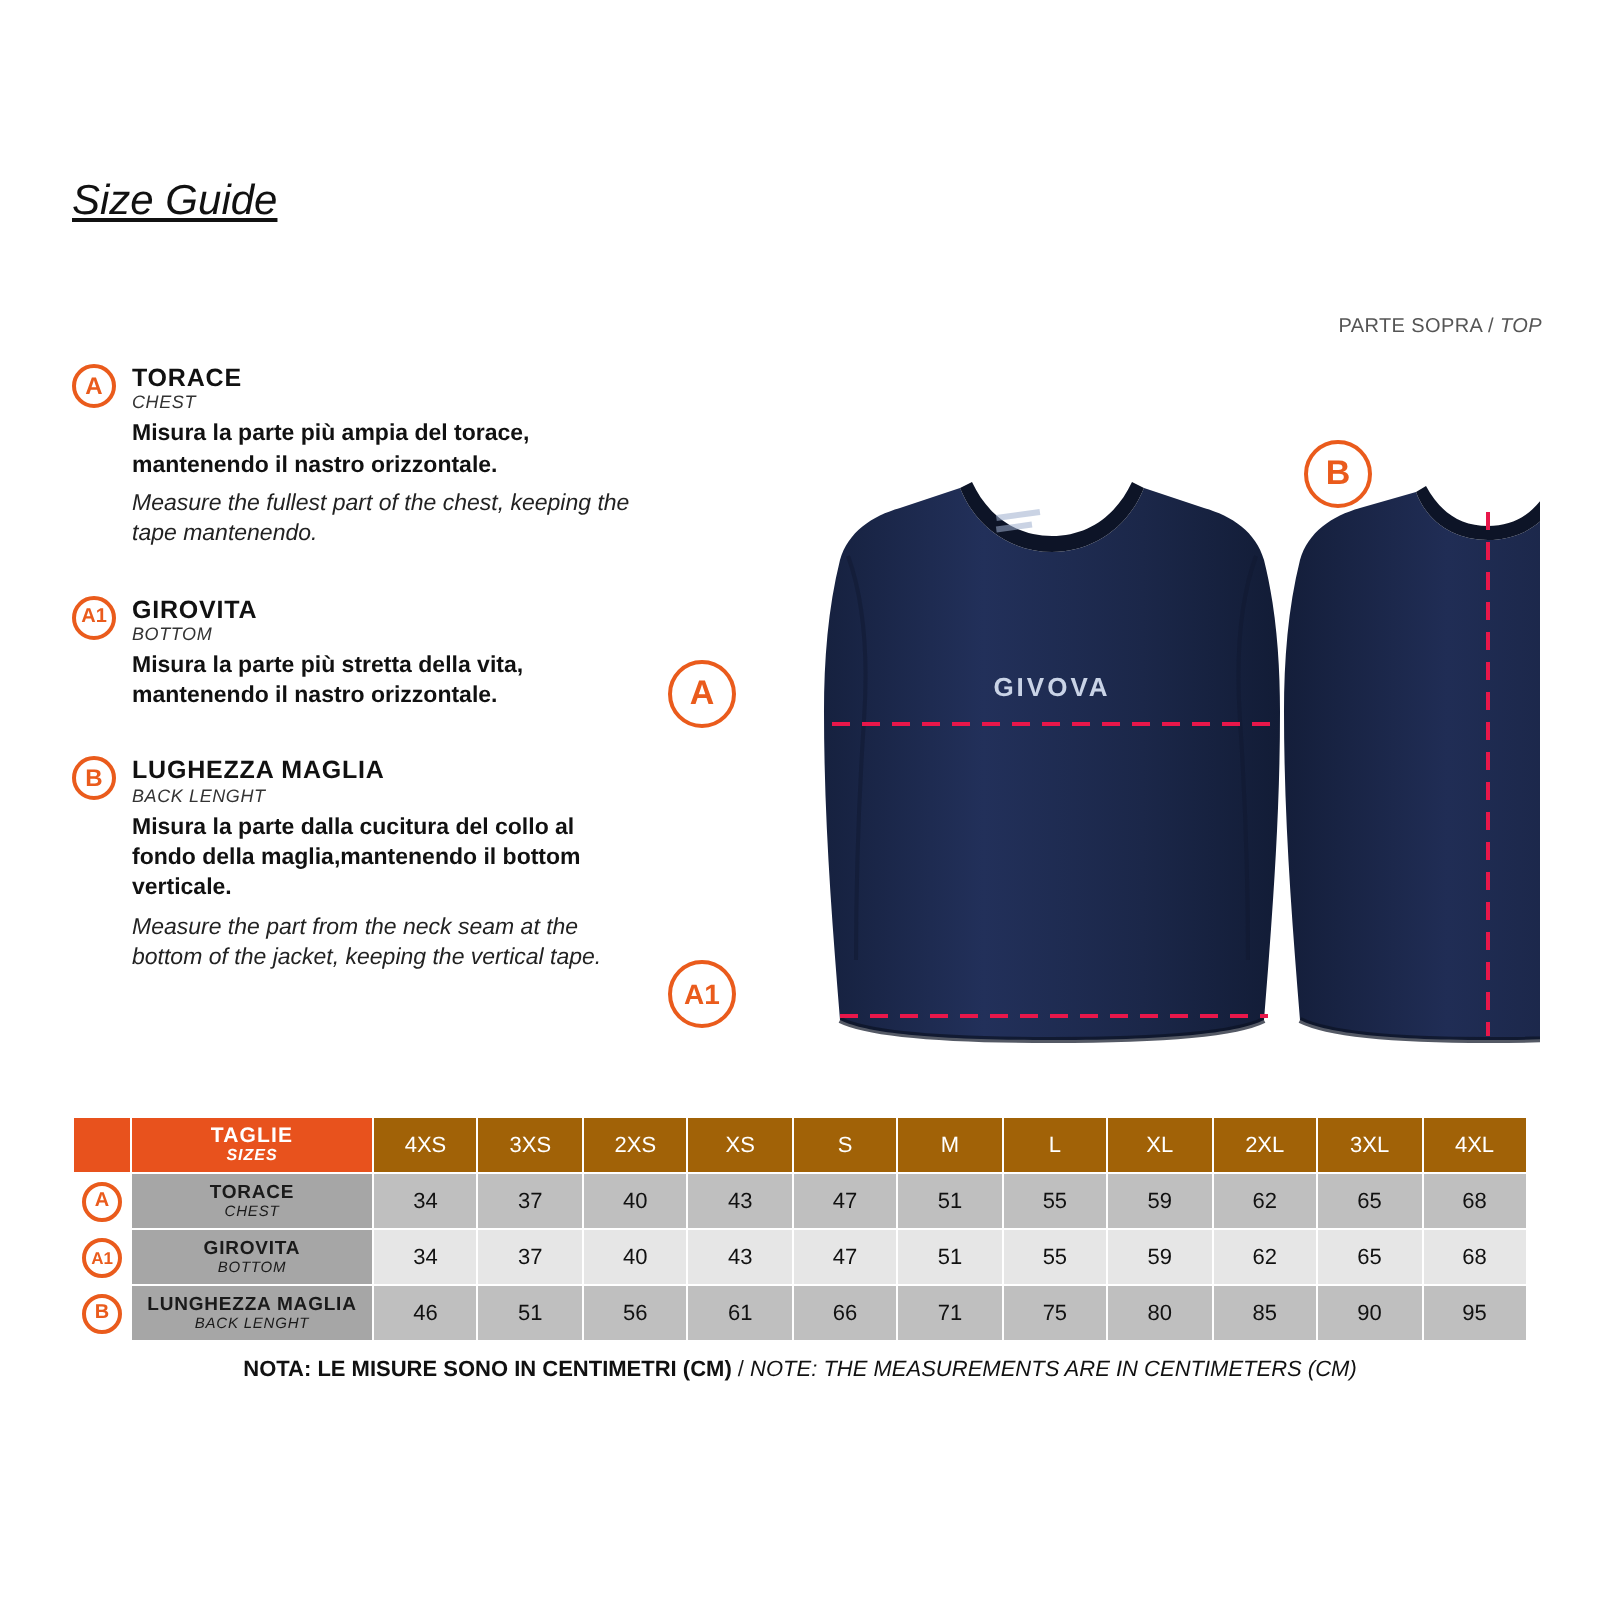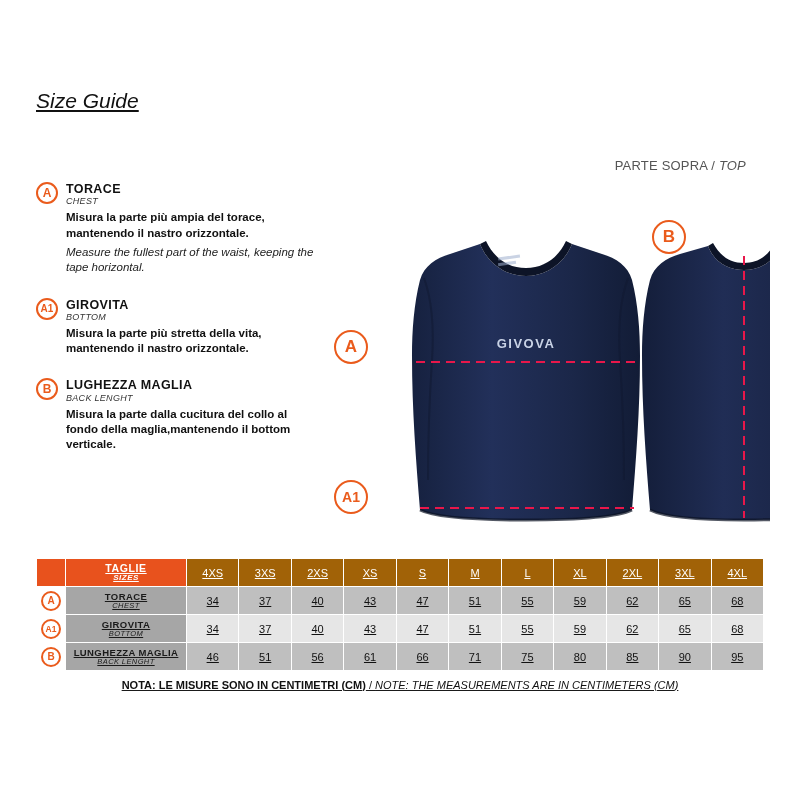--- a/index.html
+++ b/index.html
@@ -40,23 +40,23 @@
     font-style: italic;
     color: #111;
     line-height: 1.2;
     margin-top: 20px;
     text-decoration: underline;
   }
 
   
   .top-label {
     position: absolute;
-    right: 54px;
+    right: 29px;
     top: 158px;
-    font-size: 13px;
+    font-size: 10px;
     color: #555;
     letter-spacing: 0.2px;
   }
   .top-label .it { font-weight: normal; }
   .top-label .en { font-style: italic; }
 
   
   .legend {
     position: absolute;
     left: 36px;
@@ -155,21 +155,20 @@
     width: 728px;
     table-layout: fixed;
   }
   table.size-table td, table.size-table th {
     border: 1px solid #ffffff;
     padding: 0;
     text-align: center;
     vertical-align: middle;
     font-size: 11px;
     height: 27px;
-    text-decoration: underline;
   }
   .hdr-label {
     background: #e8521d;
     color: #ffffff;
     width: 120px;
   }
   .hdr-label .it {
     font-size: 10.5px;
     font-weight: bold;
     letter-spacing: 0.6px;
@@ -259,35 +258,36 @@
     <span class="it">PARTE SOPRA</span><span> / </span><span class="en">TOP</span>
   </div>
 
   <div class="legend">
 
     <div class="legend-item">
       <span class="badge">A</span>
       <div class="legend-title">TORACE</div>
       <div class="legend-sub">CHEST</div>
       <div class="legend-it">Misura la parte più ampia del torace, mantenendo il nastro orizzontale.</div>
-      <div class="legend-en">Measure the fullest part of the waist, keeping the tape horizontal.</div>
+      <div class="legend-en">Measure the fullest part of the chest, keeping the tape mantenendo.</div>
     </div>
 
     <div class="legend-item">
       <span class="badge small-text">A1</span>
       <div class="legend-title">GIROVITA</div>
       <div class="legend-sub">BOTTOM</div>
       <div class="legend-it">Misura la parte più stretta della vita, mantenendo il nastro orizzontale.</div>
     </div>
 
     <div class="legend-item">
       <span class="badge">B</span>
       <div class="legend-title">LUGHEZZA MAGLIA</div>
       <div class="legend-sub">BACK LENGHT</div>
       <div class="legend-it">Misura la parte dalla cucitura del collo al fondo della maglia,mantenendo il bottom verticale.</div>
+      <div class="legend-en">Measure the part from the neck seam at the bottom of the jacket, keeping the vertical tape.</div>
     </div>
 
   </div>
 
   <div class="illustration">
 
     <svg width="450" height="360" viewBox="0 0 450 360">
       <defs>
         <linearGradient id="gFront" x1="0" y1="0" x2="1" y2="0">
           <stop offset="0%" stop-color="#16213f"></stop>

